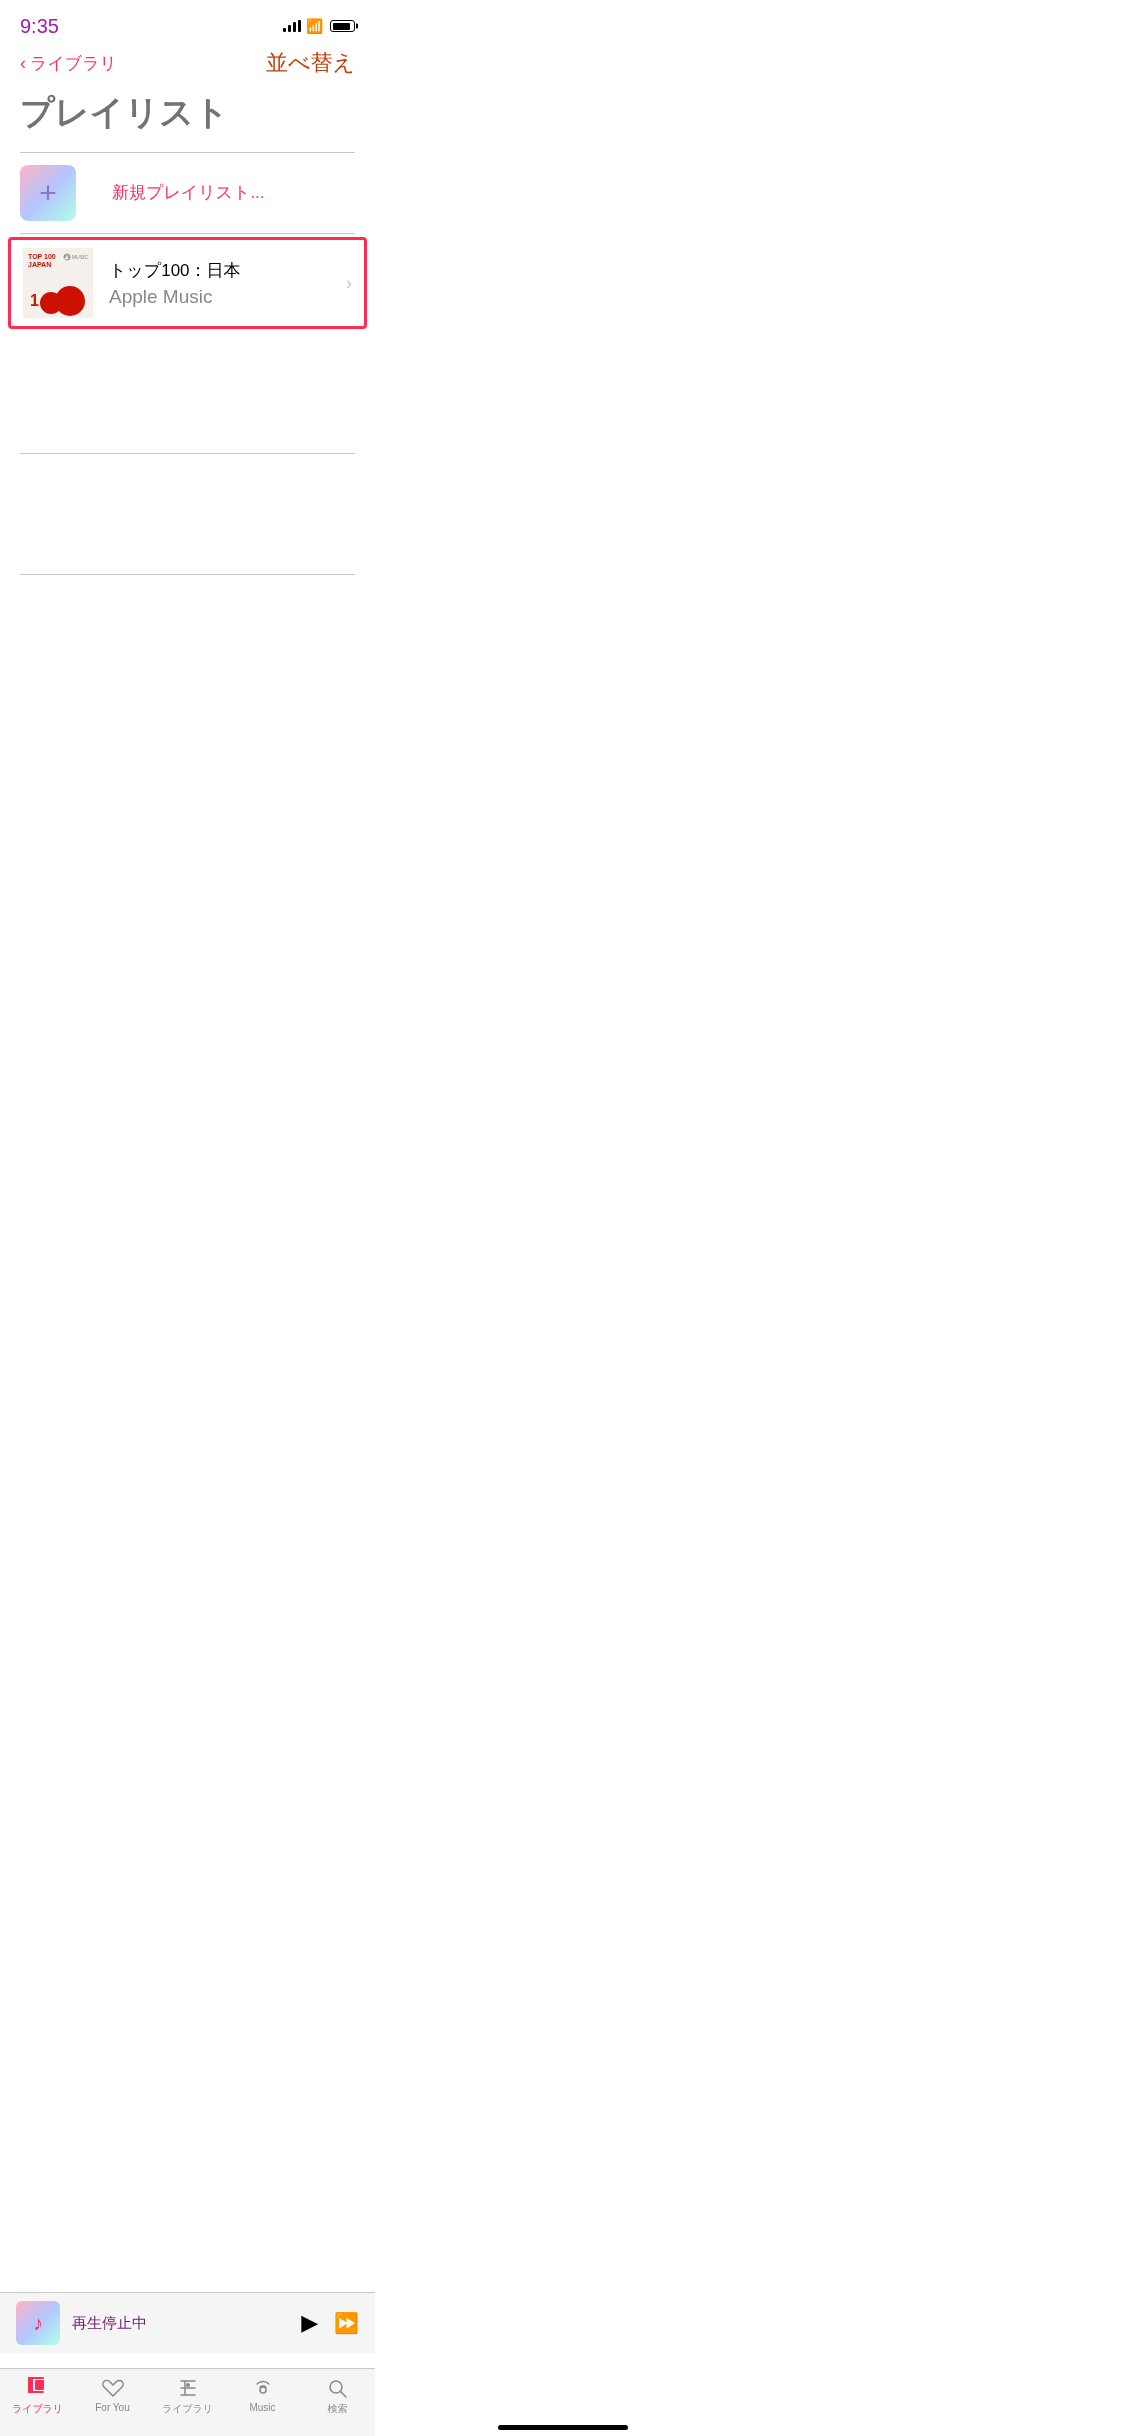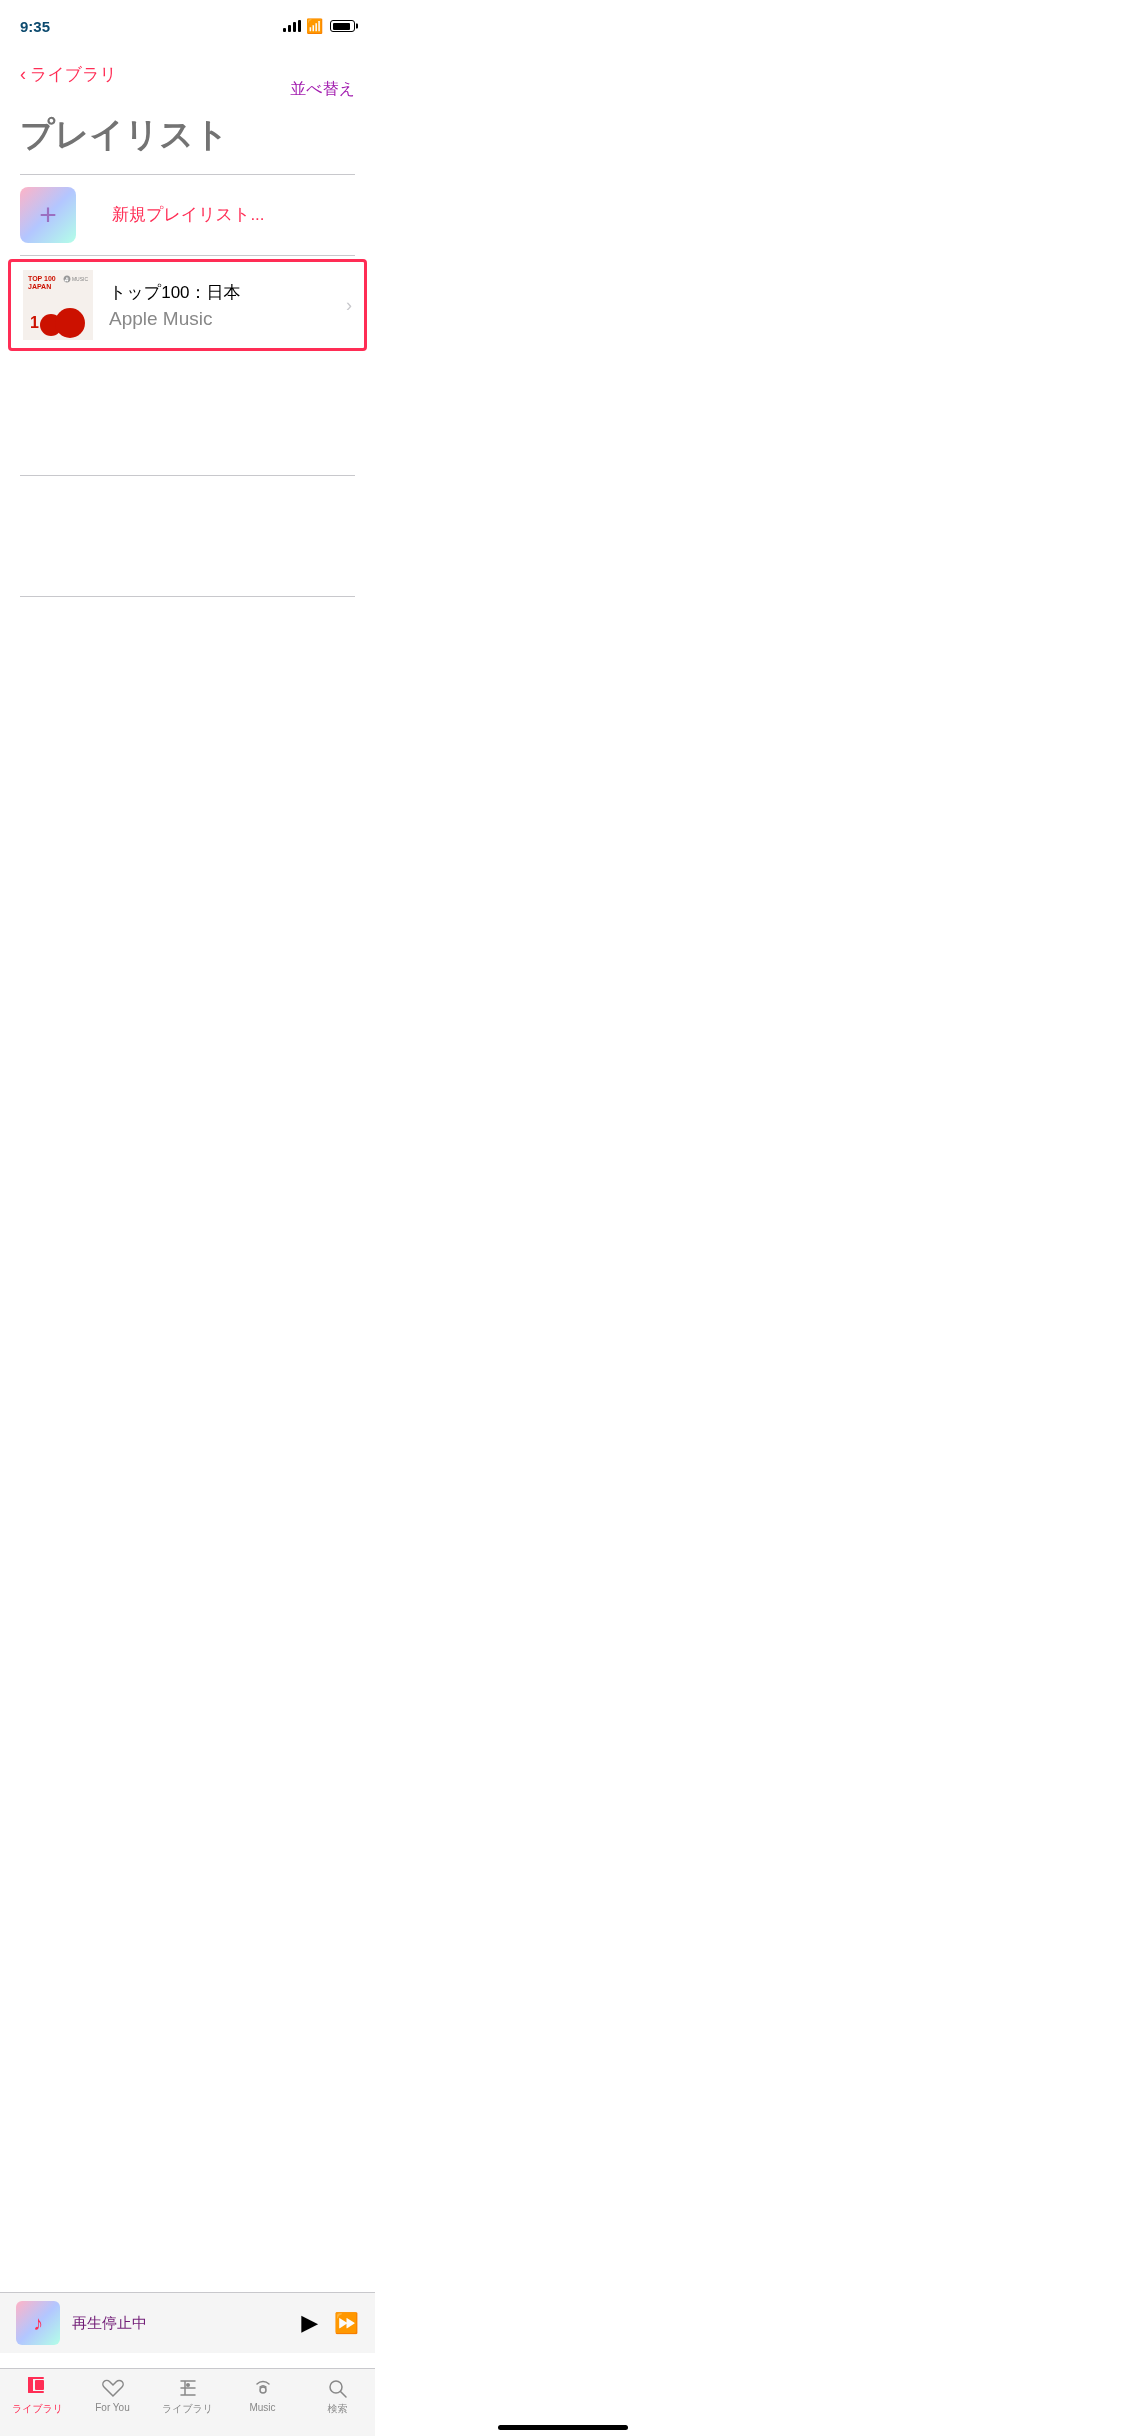--- a/index.html
+++ b/index.html
@@ -17,23 +17,23 @@
     
     .status-bar {
       display: flex;
       justify-content: space-between;
       align-items: center;
       padding: 14px 20px 6px 20px;
       height: 44px;
     }
 
     .status-time {
-      font-size: 15px;
-      font-weight: 700;
-      color: #0c4a6e;
+      font-size: 20px;
+      font-weight: 400;
+      color: #a21caf;
     }
 
     .status-icons {
       display: flex;
       align-items: center;
       gap: 6px;
     }
 
     .signal-bars {
       display: flex;
@@ -89,24 +89,23 @@
     .nav-back {
       display: flex;
       align-items: center;
       color: #FF2D55;
       font-size: 17px;
       gap: 4px;
       cursor: pointer;
     }
 
     .nav-sort {
-      color: #a21caf;
-      font-size: 16px;
-      cursor: pointer;
-      margin-top: 31px;
+      color: #c2410c;
+      font-size: 22px;
+      cursor: pointer;
     }
 
     
     .page-title {
       padding: 4px 20px 16px 20px;
       font-size: 34px;
       font-weight: 700;
       color: #737373;
     }
 

